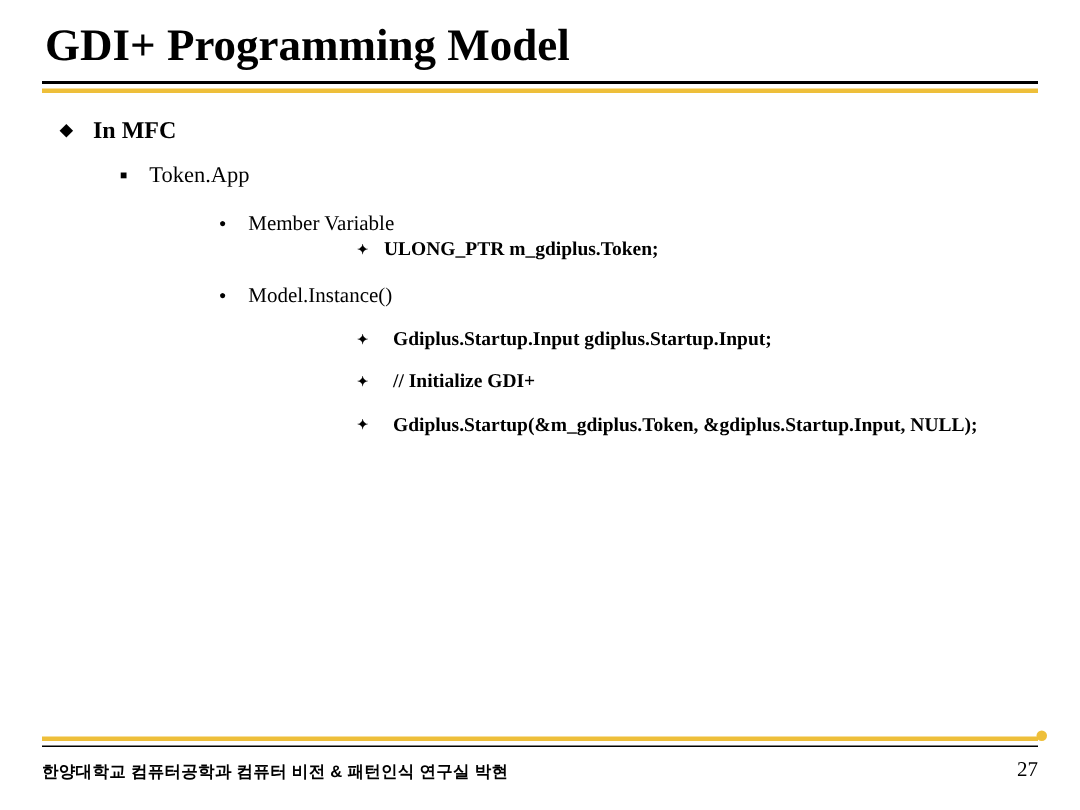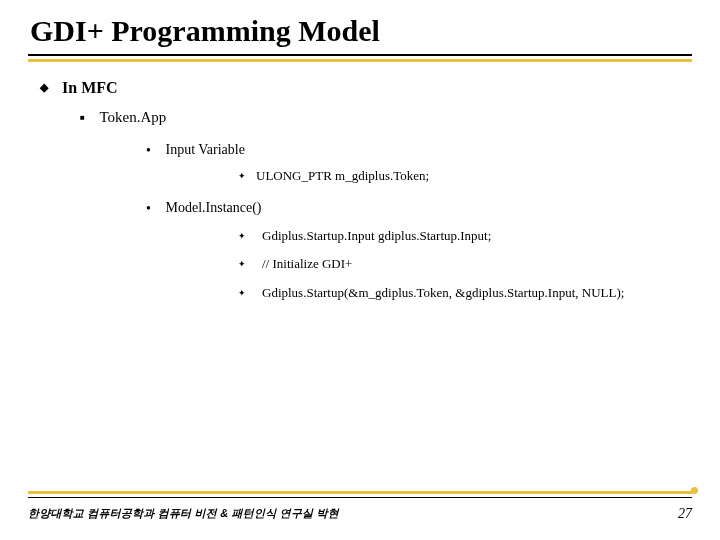--- a/index.html
+++ b/index.html
@@ -76,22 +76,22 @@
   }
   .lvl3 > li::before {
     content: "●";
     font-size: 8px;
     color: #000;
     display: inline-block;
     width: 16px;
     vertical-align: 2px;
   }
   .lvl4 > li {
-    margin: 10px 0 4px 92px;
-    font-weight: normal;
+    margin: 0 0 4px 92px;
+    font-weight: bold;
     font-size: 13px;
   }
   .lvl4 > li::before {
     content: "✦";
     font-size: 9px;
     color: #000;
     display: inline-block;
     width: 18px;
     vertical-align: 1px;
   }
@@ -112,25 +112,24 @@
     margin-bottom: 3px;
   }
   .rule-bottom {
     height: 1px;
     background: #000;
   }
   .footer-row {
     margin-top: 8px;
     display: flex;
     justify-content: space-between;
-    align-items: flex-start;
+    align-items: flex-end;
     font-size: 11px;
     font-weight: bold;
     font-family: "Malgun Gothic", "Apple SD Gothic Neo", sans-serif;
-    font-style: italic;
   }
   .footer-left {
     letter-spacing: 0.2px;
   }
   .page-num {
     font-family: "Times New Roman", serif;
     font-size: 14px;
     font-weight: normal;
   }
   .footer-dot {
@@ -154,21 +153,21 @@
 
   <div class="content">
     <ul class="lvl1">
       <li>
         <span>In MFC</span>
         <ul class="lvl2">
           <li>
             <span>Token.App</span>
             <ul class="lvl3">
               <li>
-                <span>Input Variable</span>
+                <span>Member Variable</span>
                 <ul class="lvl4">
                   <li><span>ULONG_PTR m_gdiplus.Token;</span></li>
                 </ul>
               </li>
               <li>
                 <span>Model.Instance()</span>
                 <ul class="lvl4 loose">
                   <li><span class="indent-pad">Gdiplus.Startup.Input gdiplus.Startup.Input;</span></li>
                   <li><span class="indent-pad">// Initialize GDI+</span></li>
                   <li><span class="indent-pad">Gdiplus.Startup(&amp;m_gdiplus.Token, &amp;gdiplus.Startup.Input, NULL);</span></li>

